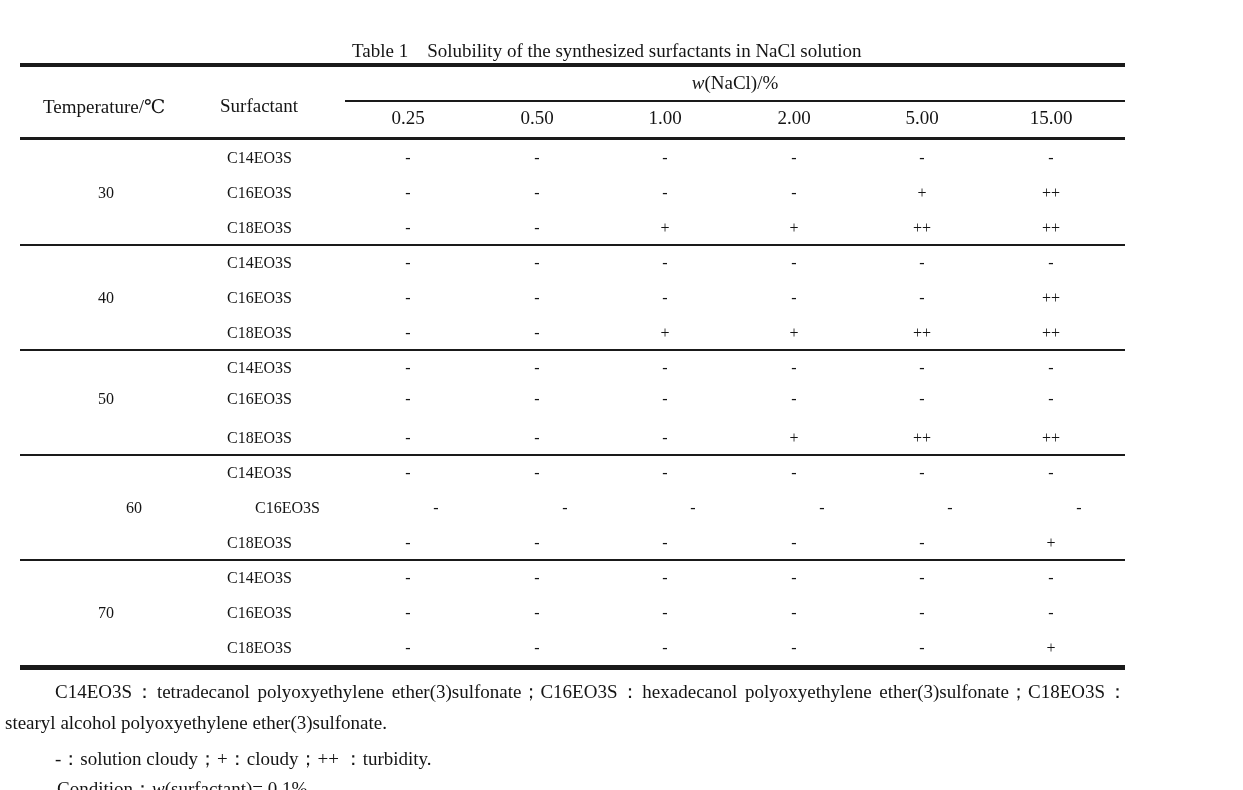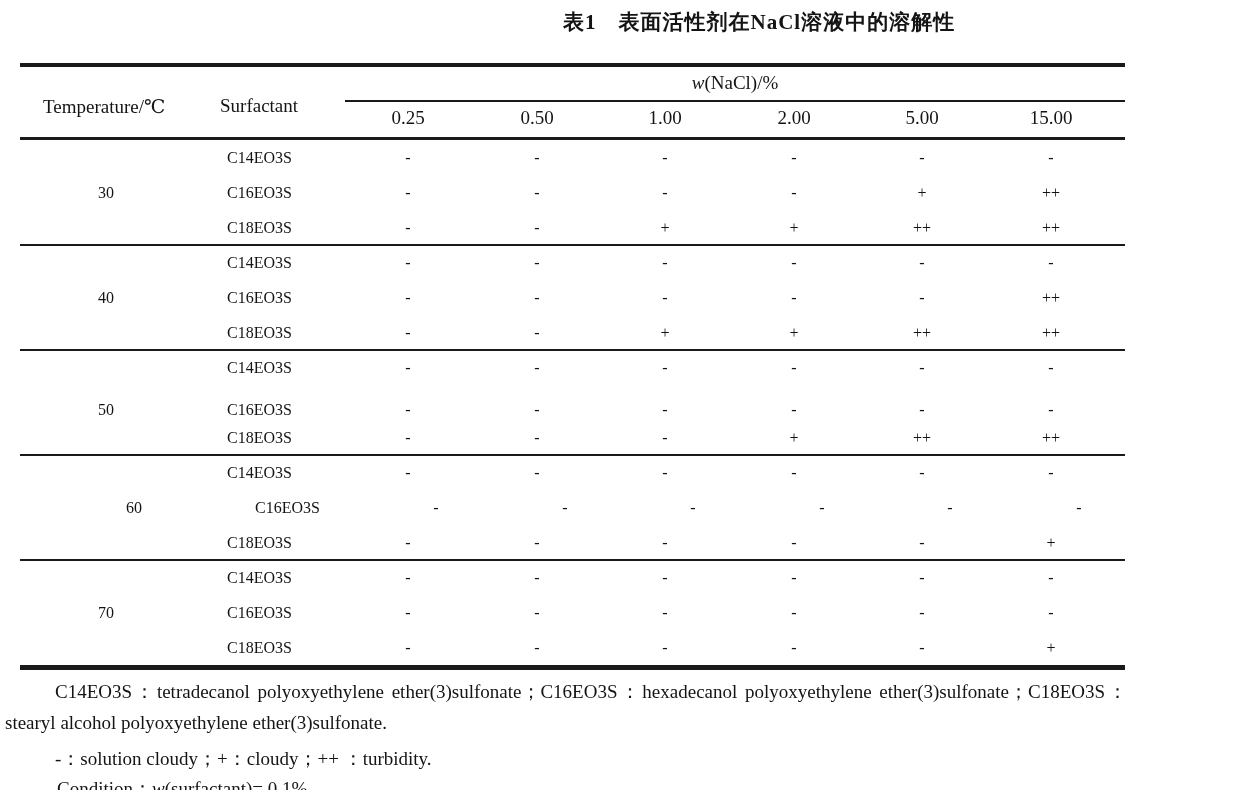--- a/index.html
+++ b/index.html
@@ -29,21 +29,21 @@
   .fn{position:absolute;font-size:19px;}
   .fn.abbr{left:5px;top:676px;width:1122px;text-align:justify;text-indent:50px;line-height:31px;}
   .fn.legend{left:55px;top:746px;}
   .fn.cond{left:57px;top:776px;}
 </style>
 </head>
 <body>
 
 <div class="page">
 
-  <div class="title-zh">表1　表面活性剂在NaCl溶液中的溶解性</div>
+  <div class="title-en">Table 1　Solubility of the synthesized surfactants in NaCl solution</div>
 
   <div class="rule top"></div>
 
   <div class="hdr temp">Temperature/℃</div>
   <div class="hdr surf">Surfactant</div>
 
   <div class="hdr nacl"><span class="it">w</span><span>(NaCl)/%</span></div>
 
   <div class="rule spanner"></div>
   <div id="subcols">
@@ -117,21 +117,21 @@
       <div class="rule sep" style="top: 349px;"></div>
       <div class="trow" style="top: 350px;">
         <span class="tcell surf">C14EO3S</span>
         <span class="tcell val" style="left: 358px;">-</span>
         <span class="tcell val" style="left: 487px;">-</span>
         <span class="tcell val" style="left: 615px;">-</span>
         <span class="tcell val" style="left: 744px;">-</span>
         <span class="tcell val" style="left: 872px;">-</span>
         <span class="tcell val" style="left: 1001px;">-</span>
       </div>
-      <div class="trow" style="top: 392px;">
+      <div class="trow" style="top: 381px;">
         <span class="tcell temp">50</span>
         <span class="tcell surf">C16EO3S</span>
         <span class="tcell val" style="left: 358px;">-</span>
         <span class="tcell val" style="left: 487px;">-</span>
         <span class="tcell val" style="left: 615px;">-</span>
         <span class="tcell val" style="left: 744px;">-</span>
         <span class="tcell val" style="left: 872px;">-</span>
         <span class="tcell val" style="left: 1001px;">-</span>
       </div>
       <div class="trow" style="top: 420px;">

